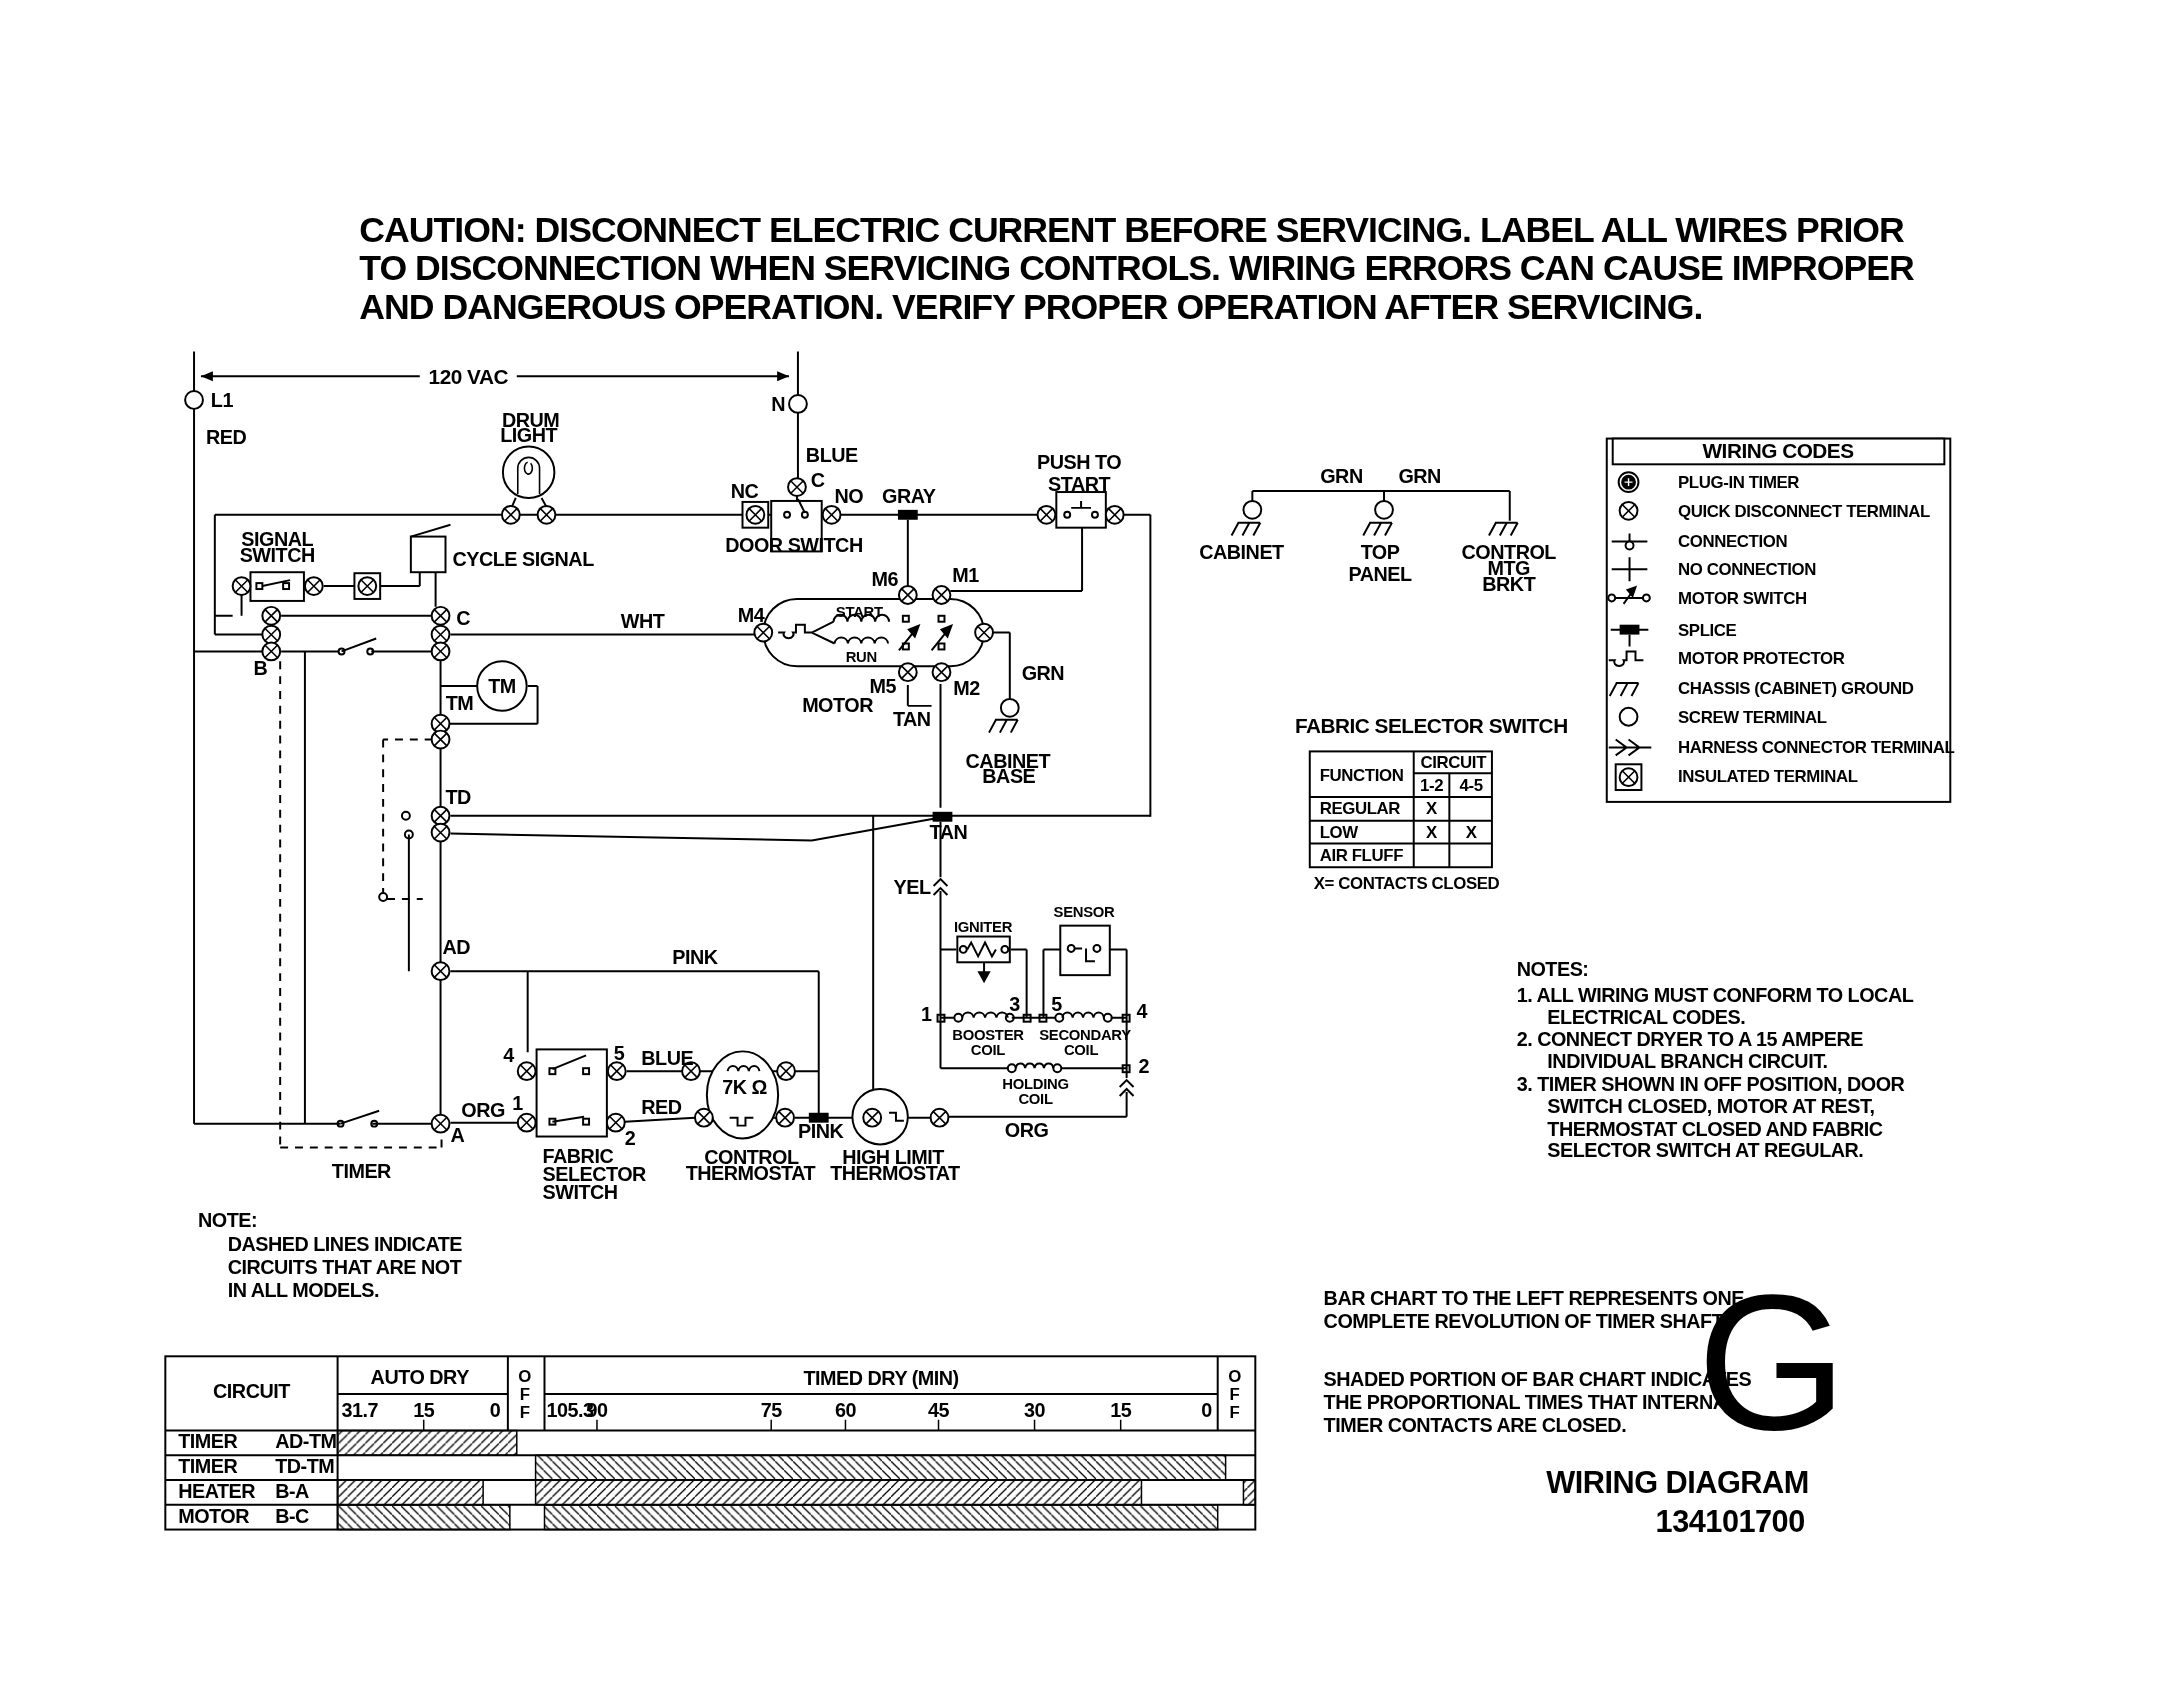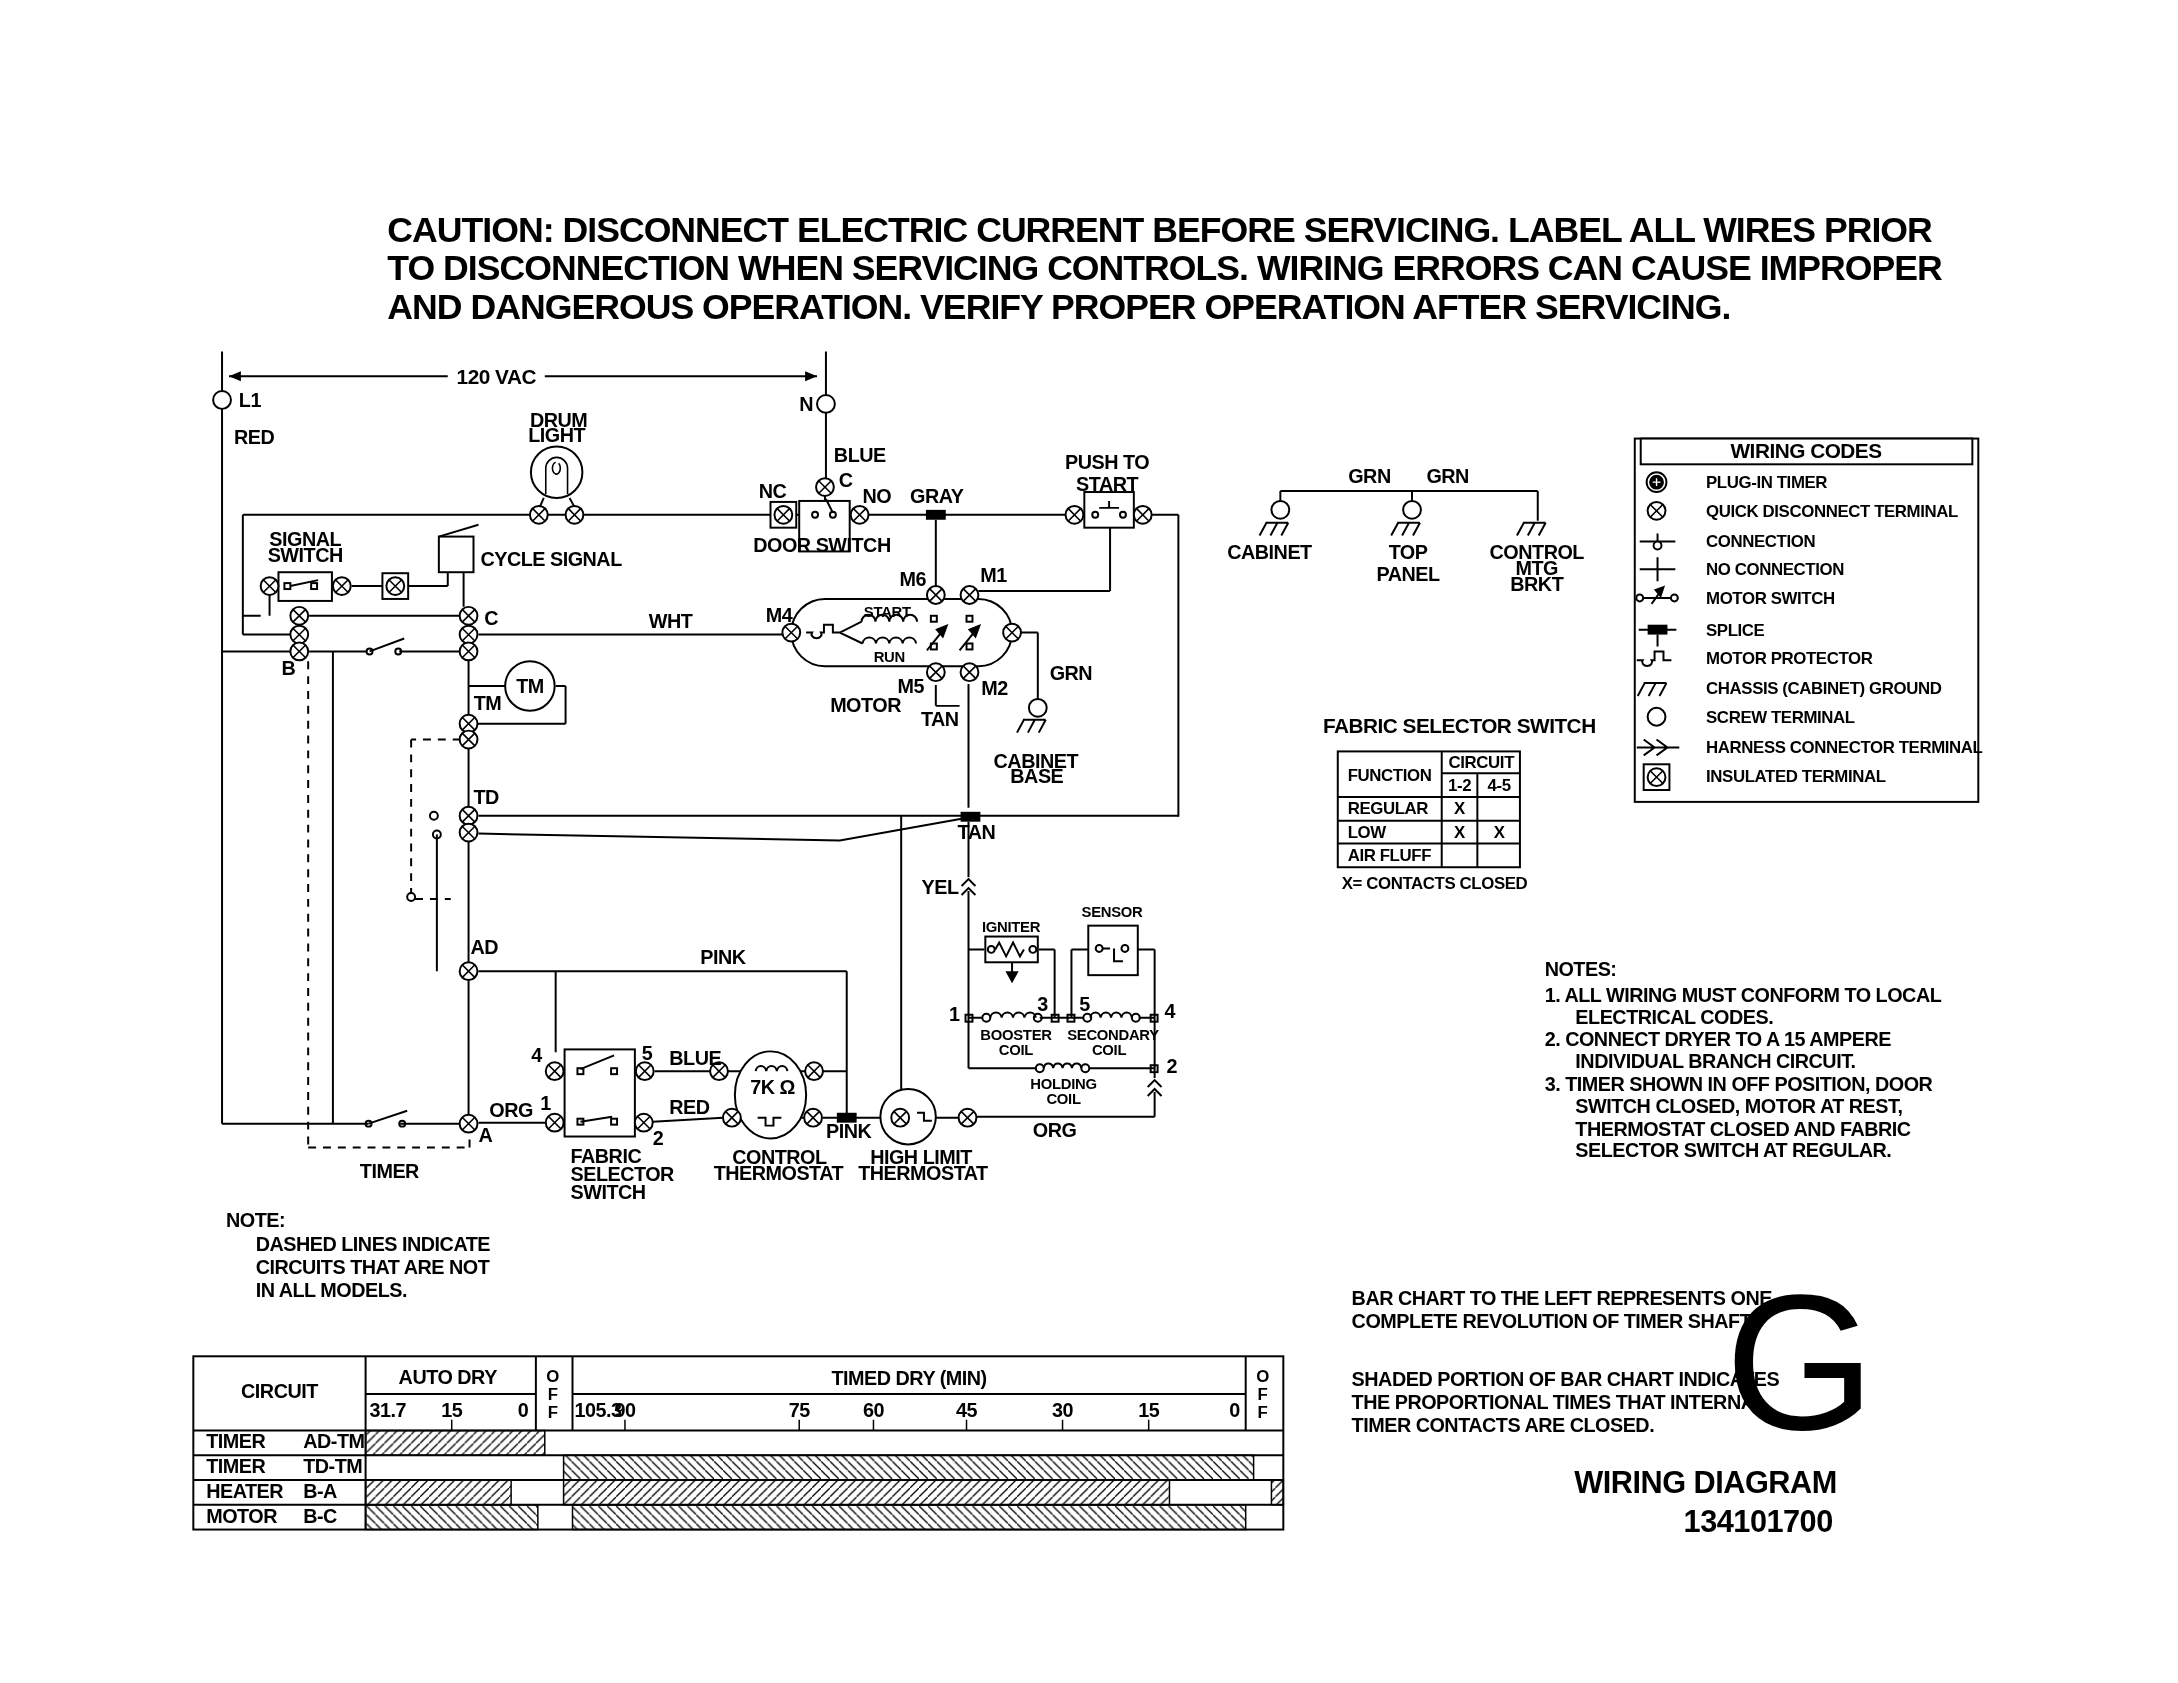--- a/index.html
+++ b/index.html
@@ -1,16 +1,16 @@
 <!DOCTYPE html>
 <html><head>
 <meta charset="utf-8">
 <style>
   html,body{margin:0;padding:0;background:#fff;}
-  .page{position:relative;width:2124px;height:1683px;background:#ffffff;overflow:hidden;padding-left:28px;}
+  .page{position:relative;width:2124px;height:1683px;background:#ffffff;overflow:hidden;}
   svg{display:block;}
   text{fill:#000;}
   .cap{font:700 36px "Liberation Sans",sans-serif;letter-spacing:-1px;}
   .lbl{font:700 20px "Liberation Sans",sans-serif;letter-spacing:-0.5px;}
   .lbl17{font:700 17px "Liberation Sans",sans-serif;letter-spacing:-0.4px;}
   .lbl21{font:700 21px "Liberation Sans",sans-serif;letter-spacing:-0.5px;}
   .lblS{font:700 15px "Liberation Sans",sans-serif;letter-spacing:-0.3px;}
   .gbig{font:400 195px "Liberation Sans",sans-serif;}
   .ttl{font:700 31px "Liberation Sans",sans-serif;letter-spacing:-0.5px;}
   .mid{text-anchor:middle;}

